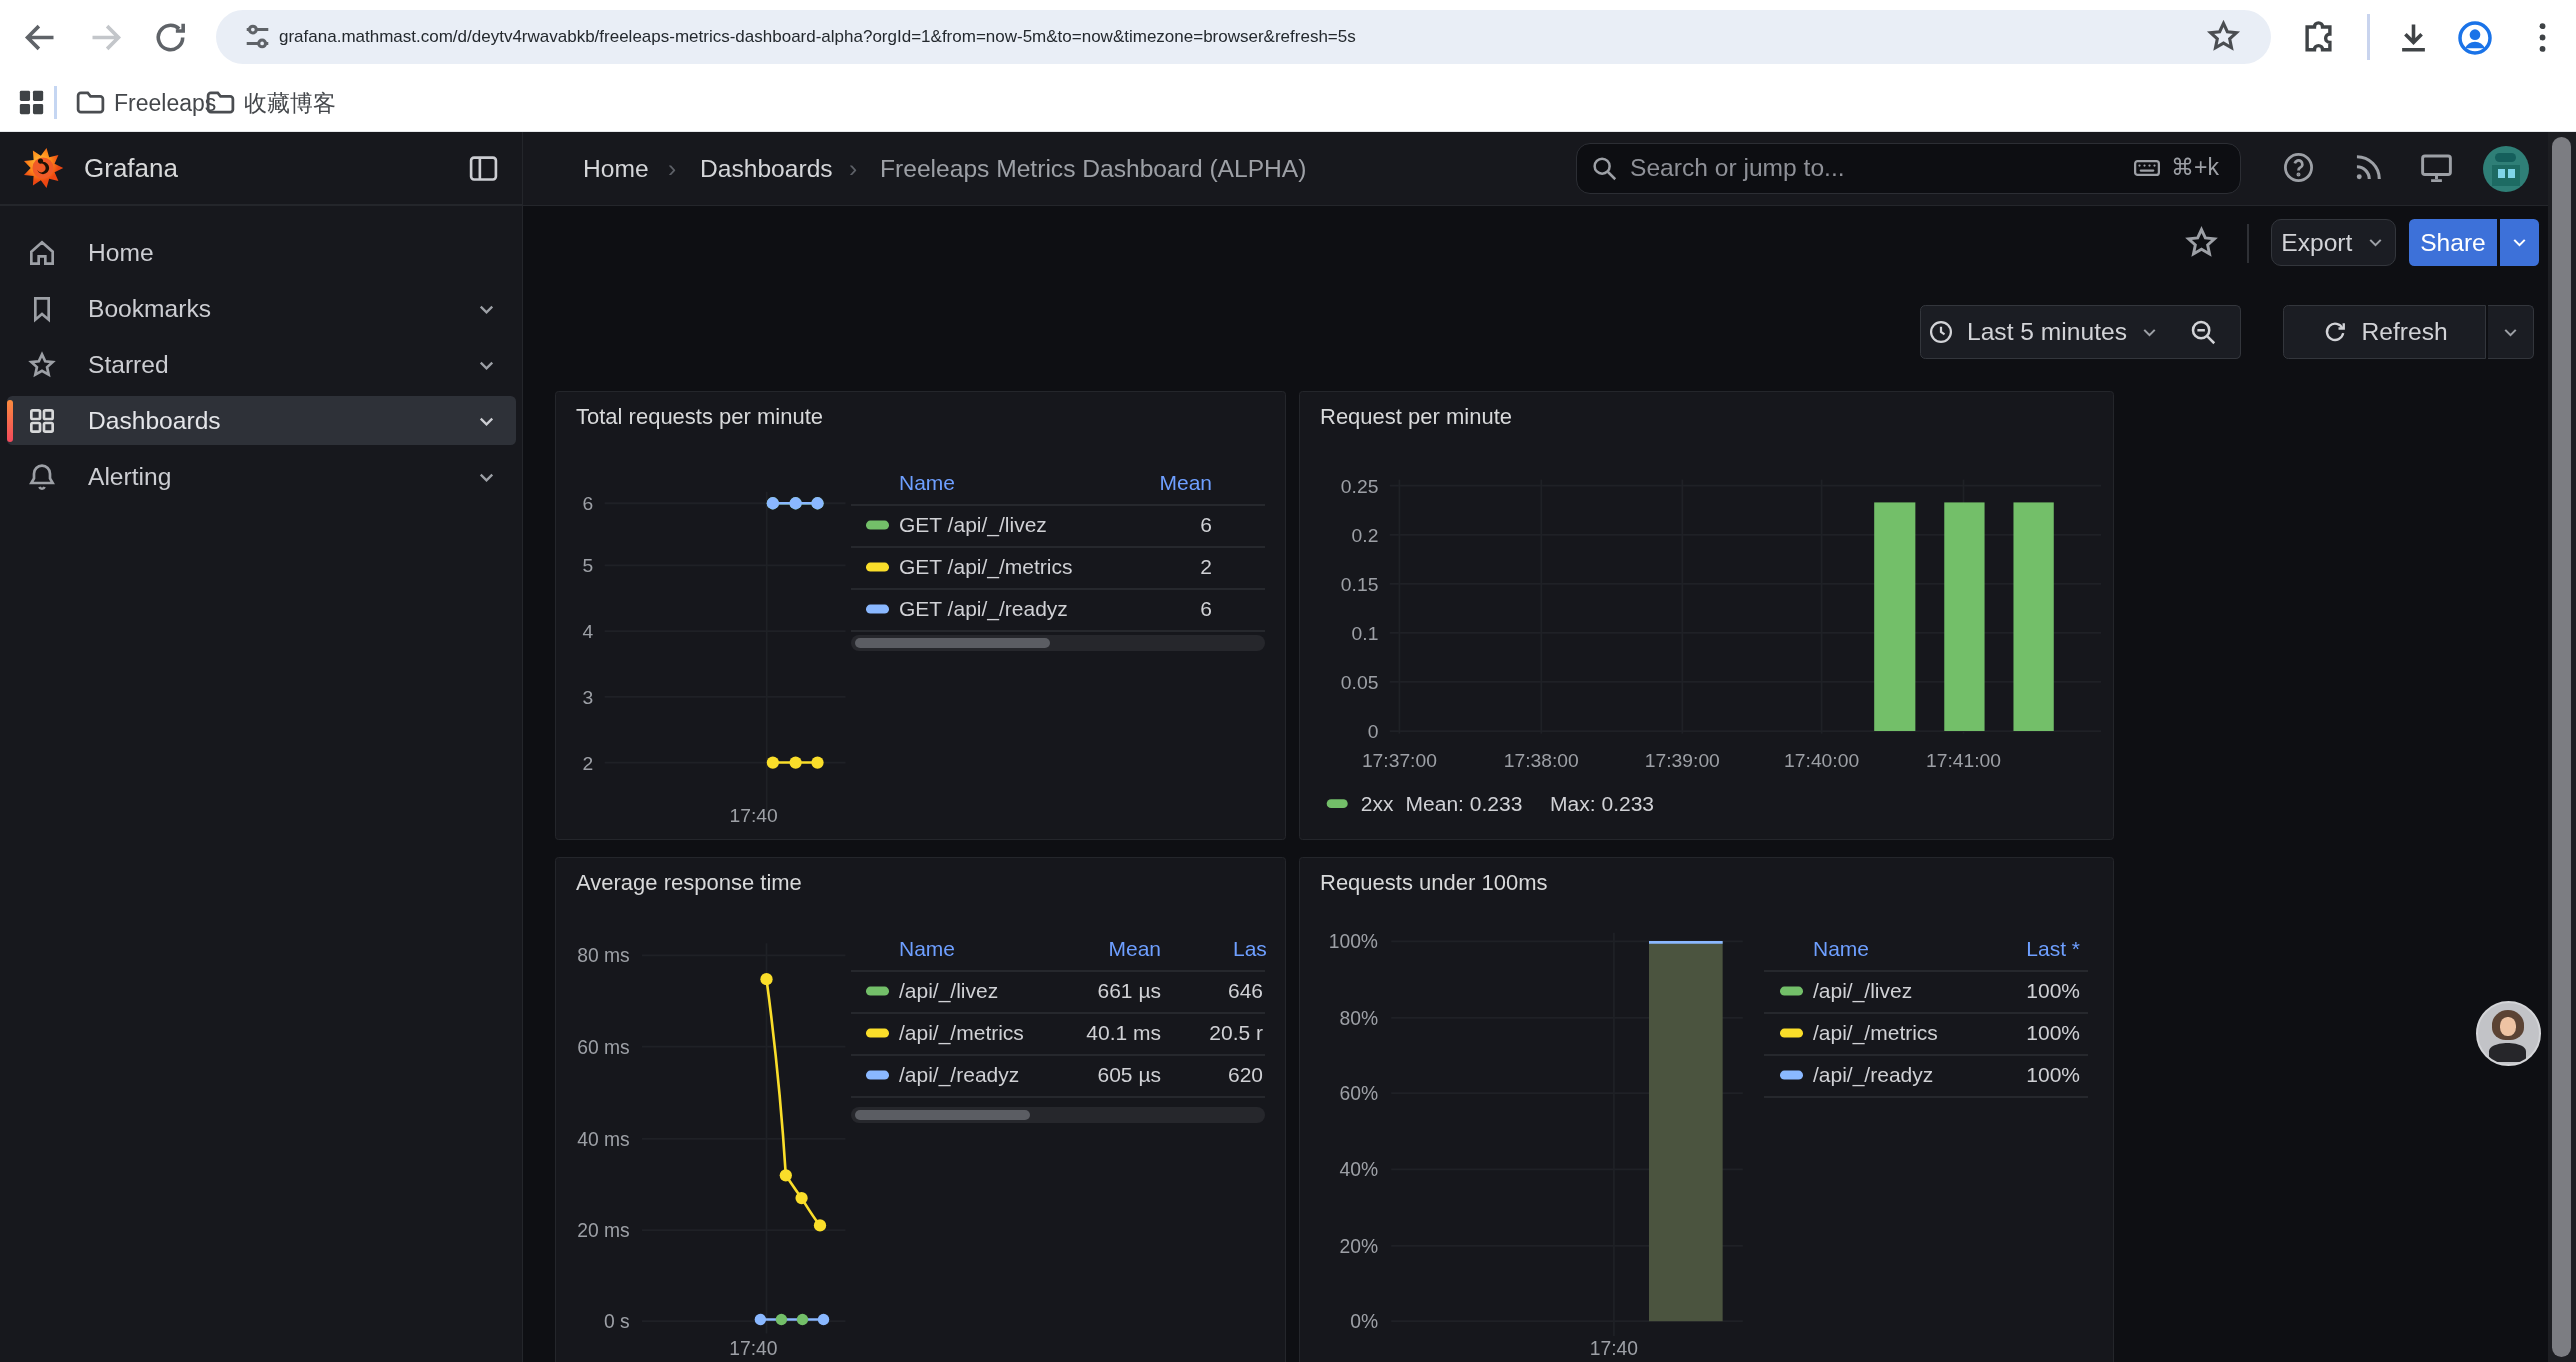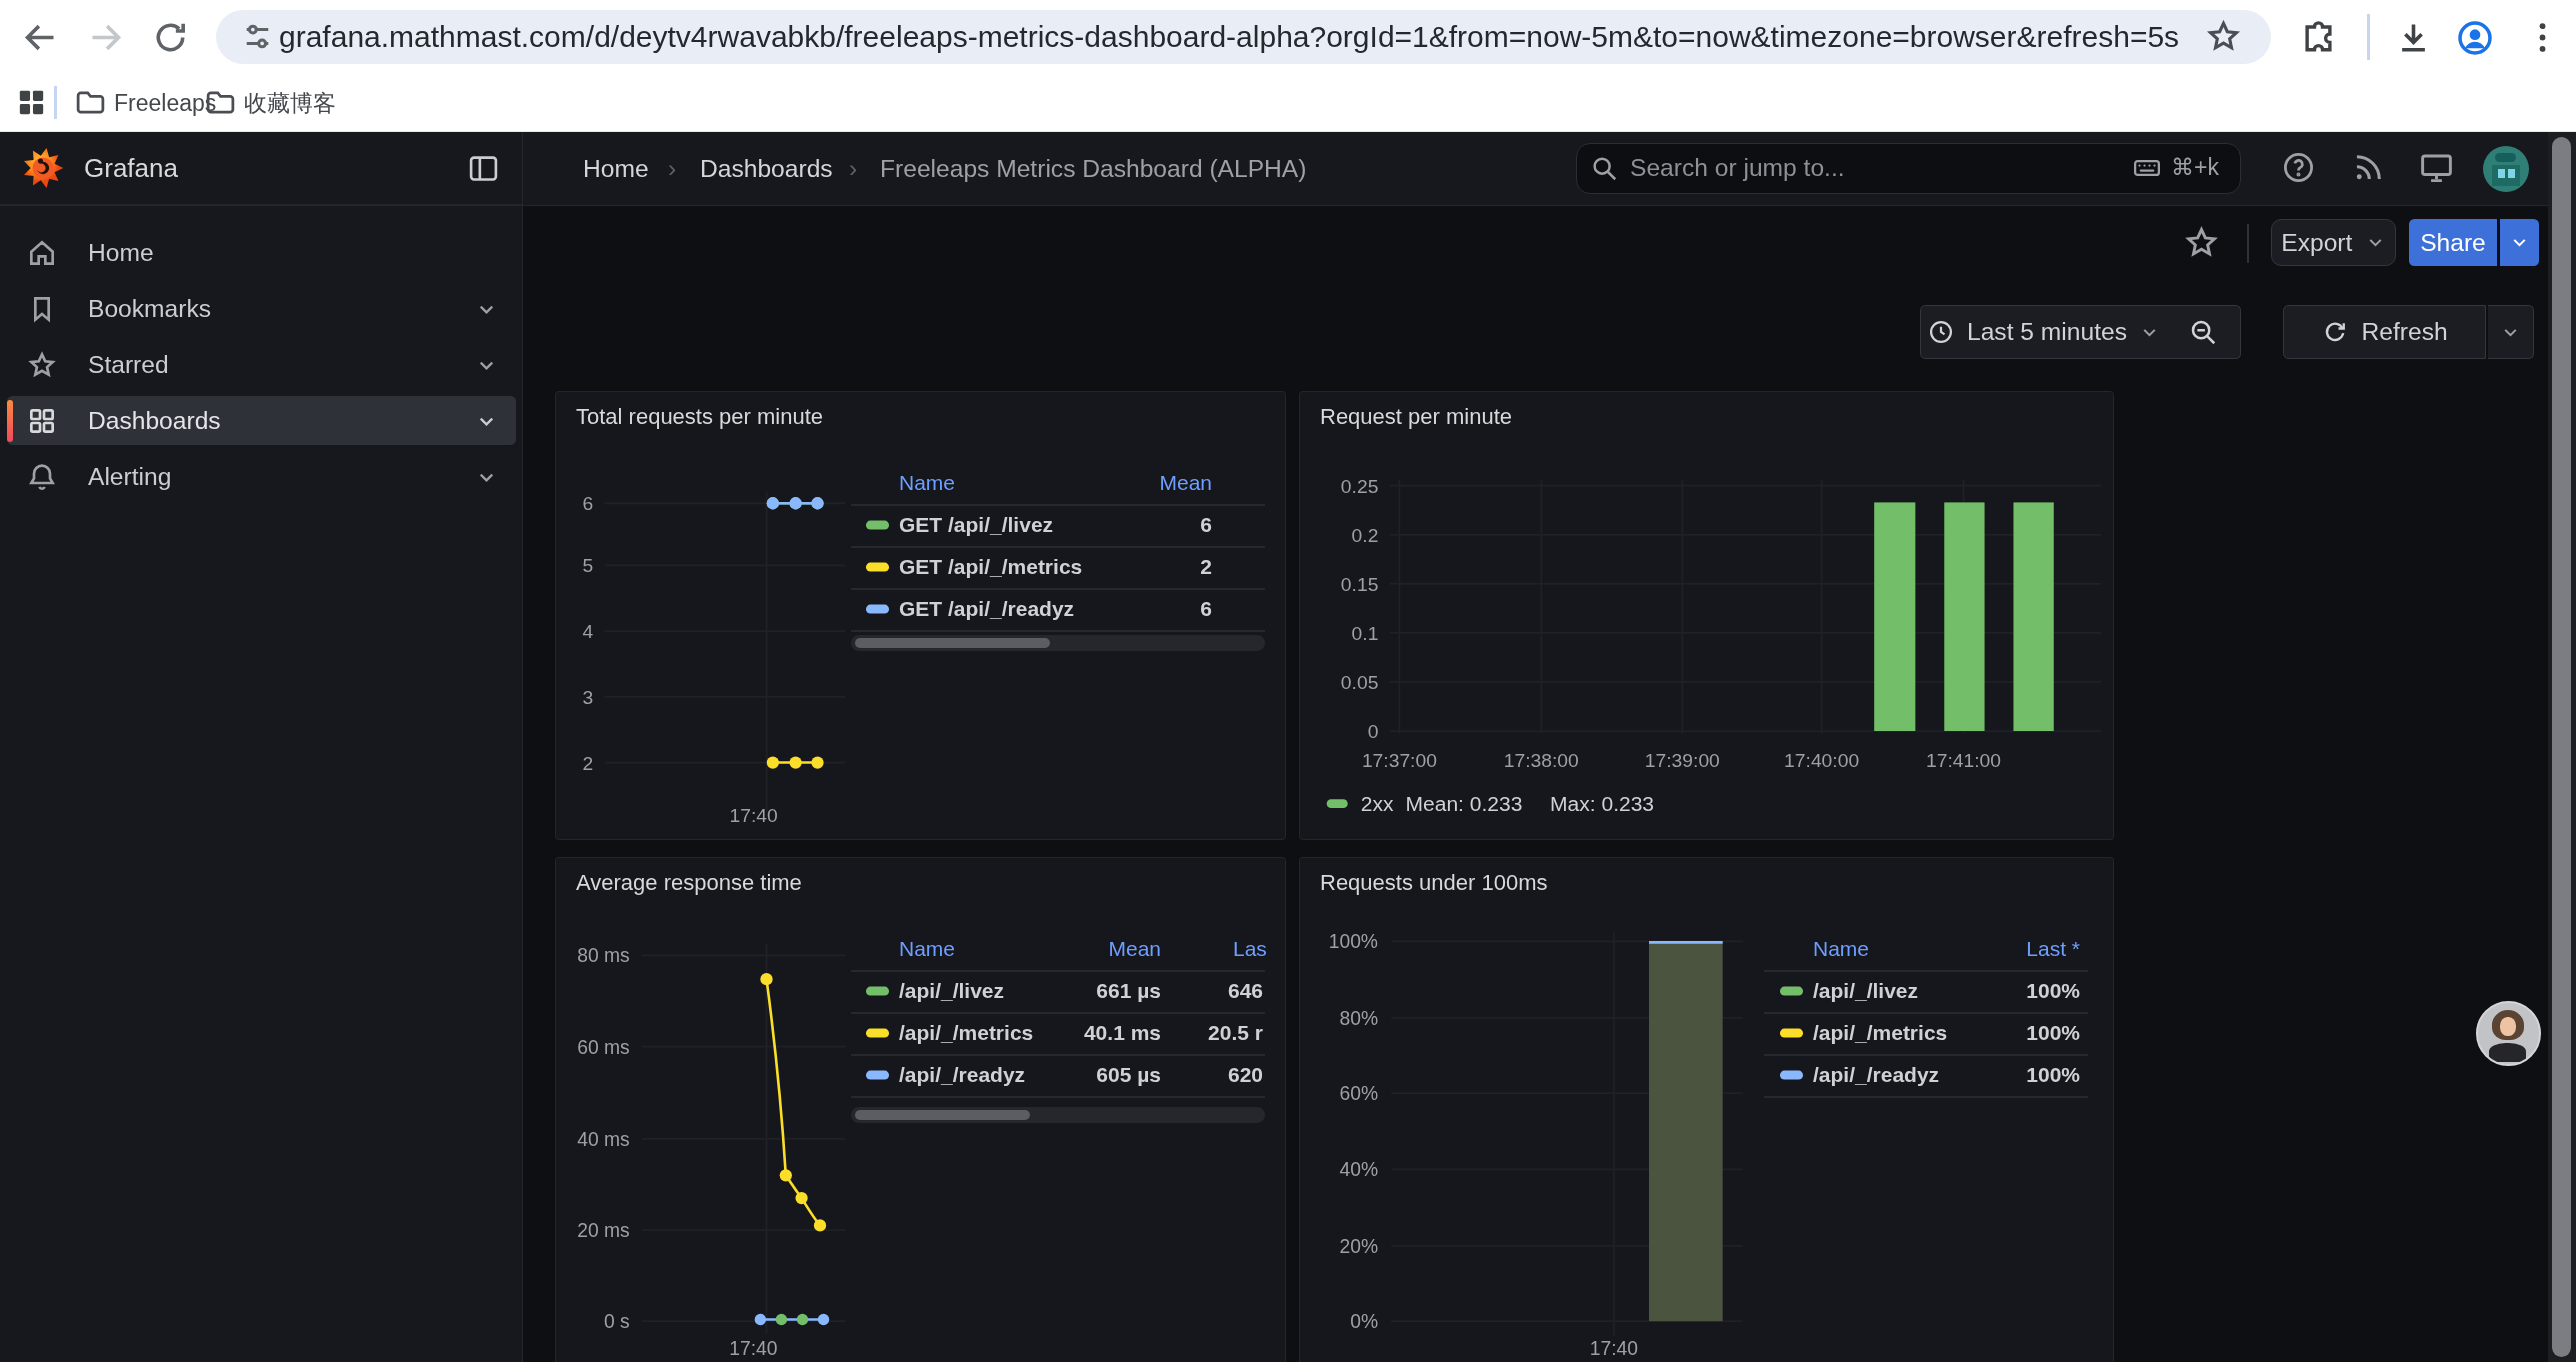--- a/index.html
+++ b/index.html
@@ -5,21 +5,21 @@
   html,body{margin:0;padding:0;background:#000;}
   #screen{position:relative;width:2576px;height:1363px;overflow:hidden;
           background:#0e0f13;font-family:"Liberation Sans",sans-serif;}
   .abs{position:absolute;}
   .icon{position:absolute;display:flex;align-items:center;justify-content:center;}
   svg{display:block;}
   
   .chrome{left:0;top:0;width:2576px;height:74px;background:#ffffff;}
   .bmbar{left:0;top:74px;width:2576px;height:58px;background:#ffffff;border-bottom:1.8px solid #e6e8eb;box-sizing:border-box;}
   .urlpill{left:216px;top:9.6px;width:2055px;height:54px;background:#e9eef6;border-radius:27px;}
-  .urltext{position:absolute;left:279px;top:0;height:74px;line-height:74px;font-size:30px;color:#24292e;white-space:nowrap;}
+  .urltext{position:absolute;left:279px;top:0;height:74px;line-height:74px;font-size:17px;color:#24292e;white-space:nowrap;}
   .bmlabel{position:absolute;top:0;height:58px;line-height:58px;font-size:23px;color:#44474b;}
   
   .sidebar{left:0;top:132px;width:523px;height:1231px;background:#17181d;border-right:1.8px solid #24262b;box-sizing:border-box;}
   .gfheader{left:523px;top:132px;width:2053px;height:74px;background:#17181d;border-bottom:1.8px solid #24262b;box-sizing:border-box;}
   .brand{position:absolute;left:84px;top:132px;height:72px;line-height:72px;font-size:26px;font-weight:500;color:#d8d9da;}
   .navitem{position:absolute;left:7px;width:509px;height:49px;border-radius:5.3px;}
   .navitem.sel{background:#2e3138;}
   .selbar{position:absolute;left:0;top:3.5px;width:6.1px;height:42px;border-radius:3.5px;background:linear-gradient(180deg,#fb8b3e,#f2495c);}
   .navlabel{position:absolute;left:81px;top:0;height:49px;line-height:49px;font-size:24.6px;color:#cccdd2;}
   .crumb{position:absolute;top:132px;height:74px;line-height:74px;font-size:24.6px;color:#d5d6d9;white-space:nowrap;}
@@ -29,21 +29,21 @@
   .phtext{position:absolute;left:53px;top:0;height:47px;line-height:47px;font-size:24.6px;color:#8e9097;}
   .kbd{position:absolute;right:21px;top:0;height:47px;line-height:47px;font-size:23px;color:#9da0a6;display:flex;align-items:center;gap:8.8px;}
   .btn{position:absolute;box-sizing:border-box;border-radius:10px;display:flex;align-items:center;justify-content:center;
        background:#1b1d23;border:1.8px solid #33363c;color:#d2d3d7;font-size:24.6px;gap:12.3px;}
   .btn.blue{background:#3d71d9;border:none;color:#ffffff;font-weight:500;}
   .panel{position:absolute;background:#16171c;border:1.8px solid #24262b;border-radius:3.5px;box-sizing:border-box;}
   .ptitle{position:absolute;left:20px;top:12.3px;font-size:22px;font-weight:500;color:#d8d9da;white-space:nowrap;}
   .chart{position:absolute;left:0;top:0;pointer-events:none;}
   .legend{position:absolute;left:0;top:0;width:100%;height:100%;}
   .lg-head{position:absolute;transform:translateY(-50%);font-size:21px;font-weight:500;color:#6e9fff;white-space:nowrap;}
-  .lg-cell{position:absolute;transform:translateY(-50%);font-size:21px;color:#d0d1d5;white-space:nowrap;font-weight:bold;}
+  .lg-cell{position:absolute;transform:translateY(-50%);font-size:21px;color:#d0d1d5;white-space:nowrap;}
   .lg-line{position:absolute;height:1.8px;background:#26282d;}
   .lg-swatch{position:absolute;width:23px;height:8.8px;border-radius:4.4px;transform:translateY(-50%);}
   .nodata{position:absolute;width:100%;text-align:center;font-size:26px;color:#8e9097;}
   .divider-v{position:absolute;width:1.8px;background:#2f3136;}
   .favatar{position:absolute;border-radius:50%;overflow:hidden;}
 </style>
 </head>
 <body>
 
 <div id="screen">

